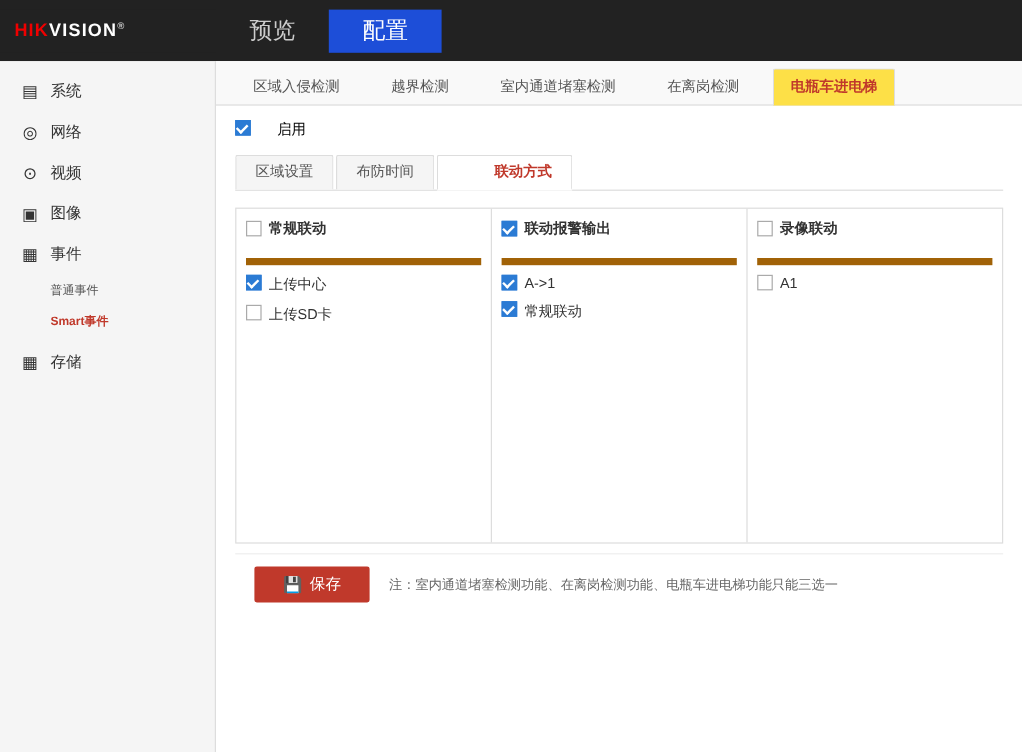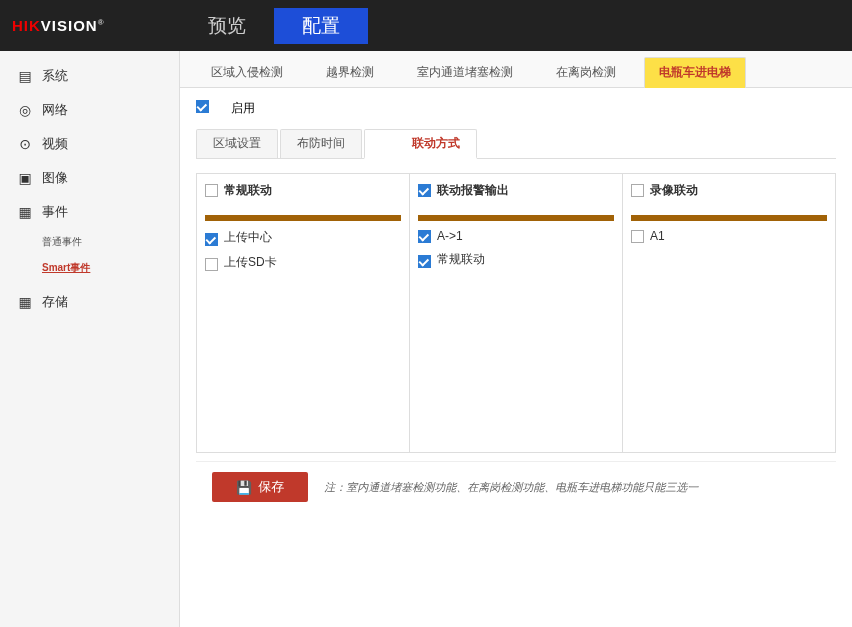--- a/index.html
+++ b/index.html
@@ -71,21 +71,21 @@
       font-size: 13px;
       gap: 8px;
     }
     .sidebar-icon { font-size: 14px; width: 18px; text-align: center; }
     .sidebar-sub {
       padding: 6px 16px 6px 42px;
       cursor: pointer;
       color: #555;
       font-size: 10px;
     }
-    .sidebar-sub.active { color: #c0392b; font-weight: bold; text-decoration: underline; }
+    .sidebar-sub.active { color: #c0392b; font-weight: bold; }
 
     
     .content {
       flex: 1;
       background: #fff;
       padding: 0;
       overflow: hidden;
     }
 
     
@@ -176,21 +176,21 @@
       align-items: center;
       gap: 6px;
       font-weight: bold;
       font-size: 12px;
       color: #333;
       padding-bottom: 16px;
       border-bottom: 6px solid #a16207;
     }
     .col-item {
       display: flex;
-      align-items: flex-end;
+      align-items: flex-start;
       gap: 6px;
       font-size: 12px;
       color: #333;
     }
 
     
     .cb {
       width: 13px;
       height: 13px;
       border: 1px solid #aaa;
@@ -232,21 +232,20 @@
       font-size: 13px;
       cursor: pointer;
       display: flex;
       align-items: center;
       gap: 6px;
       border-radius: 2px;
     }
     .note-text {
       font-size: 11px;
       color: #666;
-      font-style: italic;
     }
   </style>
 </head>
 <body>
 
 <div class="topbar">
   <div class="logo-area">
     <span class="logo-text">
       <span style="color:#e00;font-weight:900;font-size:15px;">HIK</span><span style="color:white;font-size:15px;font-weight:900;">VISION</span><span class="logo-r" style="color:#ccc;font-size:8px;vertical-align:super;">®</span>
     </span>

